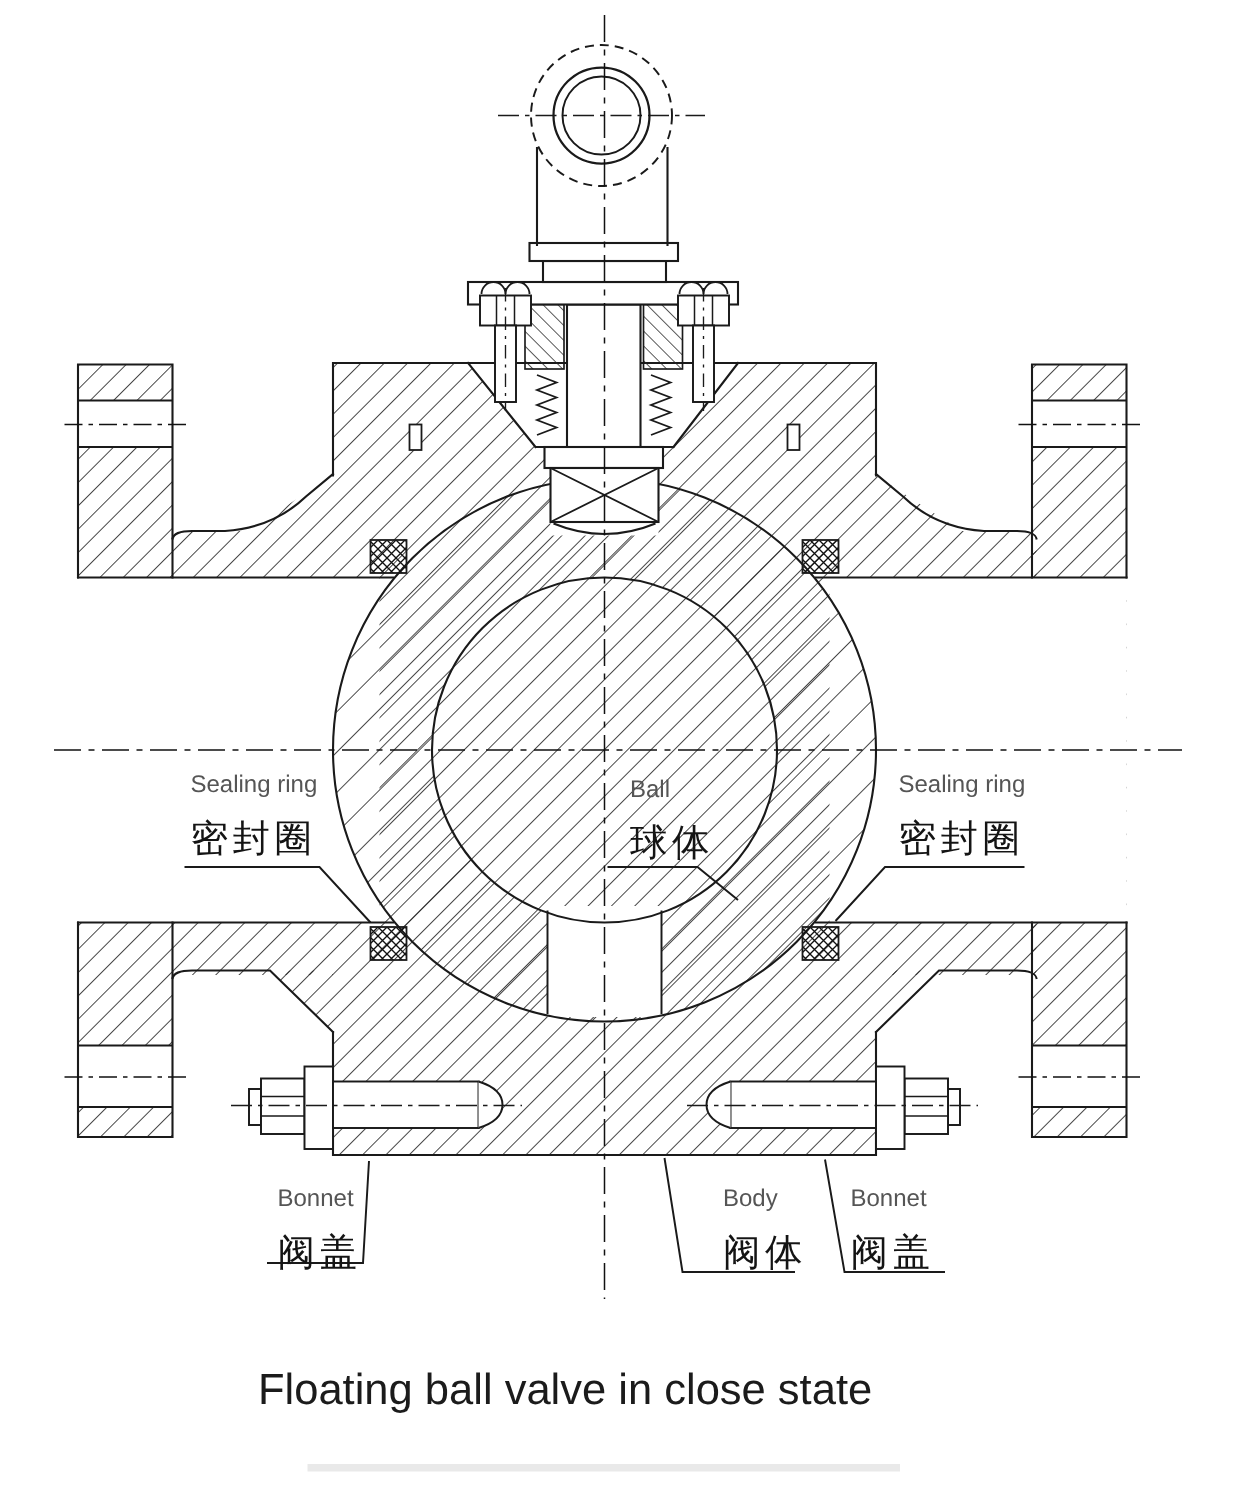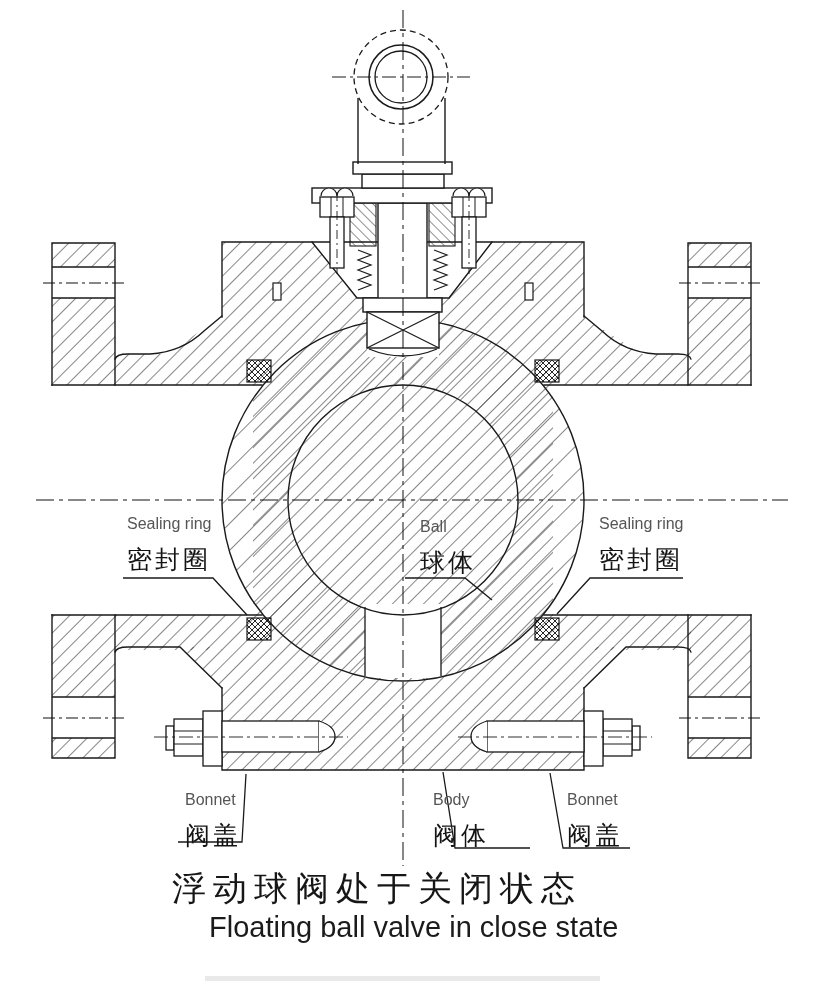--- a/index.html
+++ b/index.html
@@ -6,21 +6,21 @@
   #stage{position:relative;width:823px;height:992px;background:#fff;overflow:hidden;
          font-family:"Liberation Sans",sans-serif;}
   #stage svg{position:absolute;left:0;top:0;}
   .lbl{position:absolute;white-space:nowrap;line-height:1.05;}
   .lbl .en{display:block;font-size:16px;color:#555;font-family:"Liberation Sans",sans-serif;}
   .lbl .zh{display:block;font-size:25px;color:#141414;letter-spacing:3px;
            font-family:"Liberation Serif","DejaVu Serif",serif;margin-top:14px;}
   .cap-zh{position:absolute;left:172px;top:866px;font-size:34px;letter-spacing:7px;color:#161616;
           font-family:"Liberation Serif","DejaVu Serif",serif;white-space:nowrap;}
   .cap-en{position:absolute;left:172px;top:911px;font-size:29px;color:#1b1b1b;
-          font-family:"Liberation Sans",sans-serif;white-space:nowrap;margin-left:37px;}
+          font-family:"Liberation Sans",sans-serif;white-space:nowrap;}
   .artifact{position:absolute;left:205px;top:976px;width:395px;height:5px;background:#e4e4e4;opacity:.8;}
 </style>
 </head>
 <body>
 
 <div id="stage">
 
 <svg width="823" height="992" viewBox="0 0 823 992">
   <defs>
     <pattern id="hBody" width="11" height="11" patternUnits="userSpaceOnUse" patternTransform="rotate(45)">
@@ -198,26 +198,25 @@
     <span class="zh">球体</span>
   </div>
   <div class="lbl" style="left:599px;top:516px">
     <span class="en">Sealing ring</span>
     <span class="zh">密封圈</span>
   </div>
   <div class="lbl" style="left:185px;top:792px">
     <span class="en">Bonnet</span>
     <span class="zh">阀盖</span>
   </div>
-  <div class="lbl" style="left:433px;top:792px">
+  <div class="lbl" style="left:482px;top:792px">
     <span class="en">Body</span>
     <span class="zh">阀体</span>
   </div>
   <div class="lbl" style="left:567px;top:792px">
     <span class="en">Bonnet</span>
     <span class="zh">阀盖</span>
   </div>
 
-  <div class="cap-zh">浮动球阀处于关闭状态</div>
   <div class="cap-en">Floating ball valve in close state</div>
 
   <div class="artifact"></div>
 </div>
 
 </body></html>

